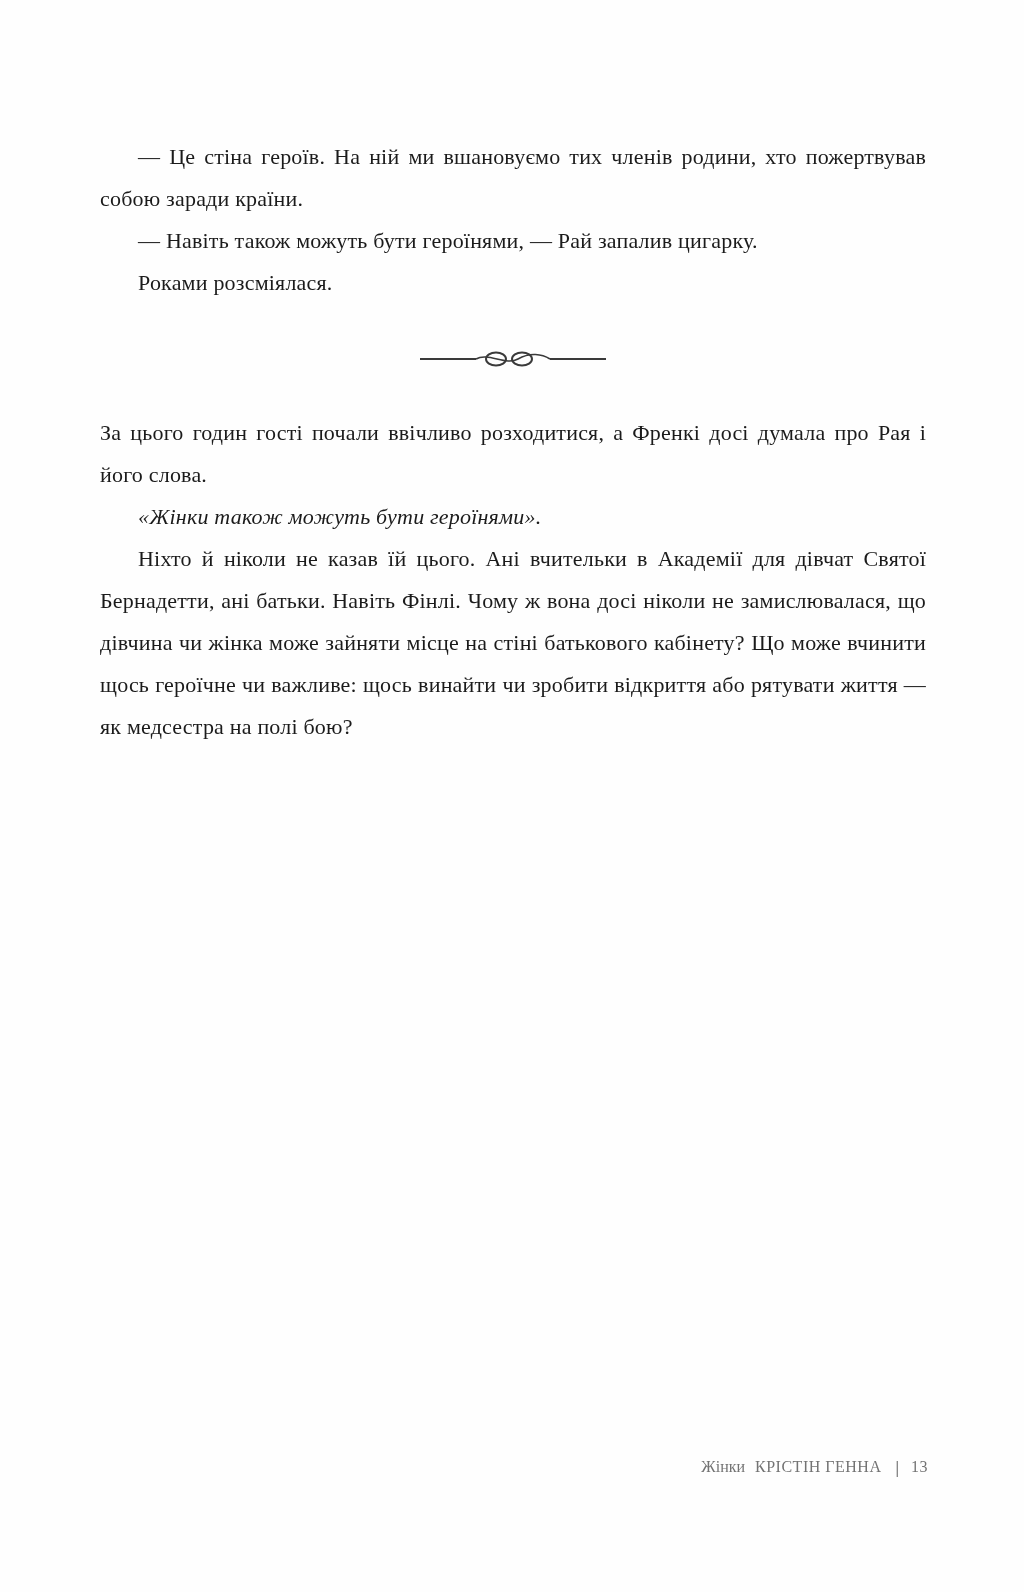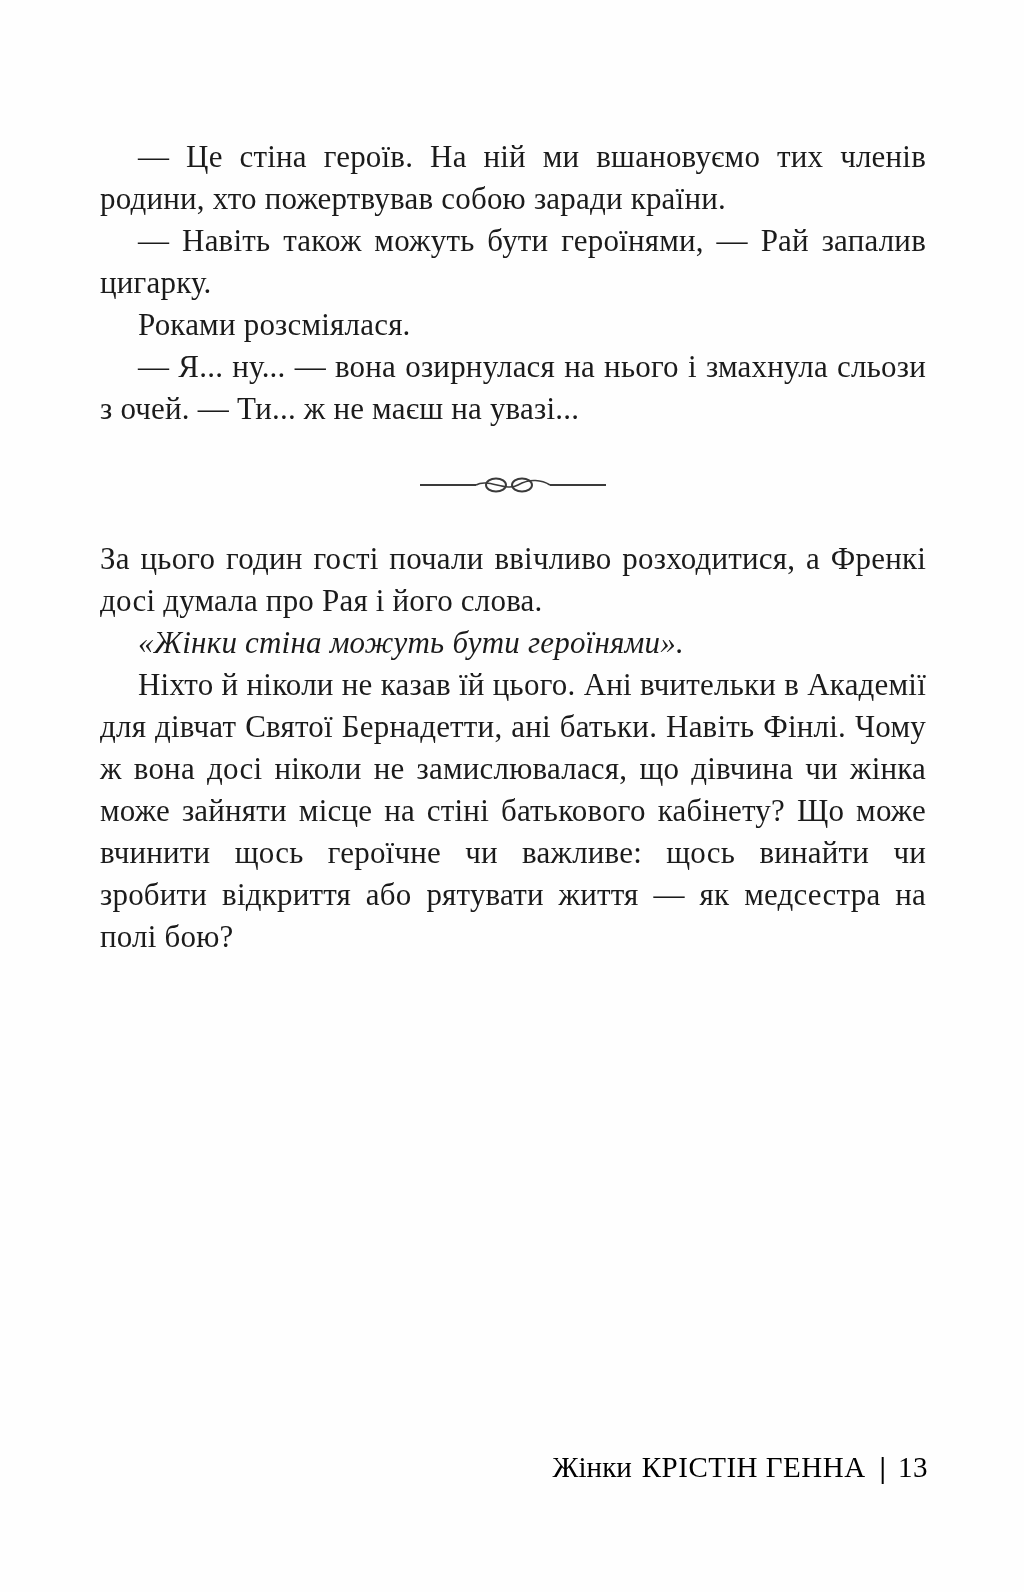--- a/index.html
+++ b/index.html
@@ -20,21 +20,21 @@
     inset: 0;
   }
   .text-block {
     position: absolute;
     top: 136px;
     left: 100px;
     width: 826px;
   }
   p.para {
     margin: 0;
-    font-size: 31px;
+    font-size: 22px;
     line-height: 42px;
     text-align: justify;
     letter-spacing: 0.2px;
   }
   p.indent {
     text-indent: 38px;
   }
   p.italic {
     font-style: italic;
   }
@@ -45,24 +45,24 @@
     justify-content: center;
     align-items: center;
   }
   .divider svg {
     display: block;
   }
   .footer {
     position: absolute;
     top: 1452px;
     right: 96px;
-    font-size: 29px;
+    font-size: 16px;
     line-height: 30px;
     white-space: nowrap;
-    color: #000000;
+    color: #737373;
   }
   .footer .author {
     margin-left: 10px;
     letter-spacing: 0.5px;
   }
   .footer .sep {
     display: inline-block;
     margin: 0 12px 0 14px;
     font-weight: bold;
     transform: translateY(1px);
@@ -74,34 +74,33 @@
 </head>
 <body>
 
 <div class="page">
 
   <div class="text-block">
 
     <p class="para indent">— Це стіна героїв. На ній ми вшановуємо тих членів родини, хто пожертвував собою заради країни.</p>
     <p class="para indent">— Навіть також можуть бути героїнями, — Рай запалив цигарку.</p>
     <p class="para indent">Роками розсміялася.</p>
-    <p class="para indent">— Я... ну... — вона озирнулася на нього і змахнула сльози з очей. — Ти... ж не маєш на увазі...</p>
 
     <div class="divider">
       <svg width="190" height="22" viewBox="0 0 190 22">
         <line x1="2" y1="11" x2="58" y2="11" stroke="#3a3a3a" stroke-width="2.2"></line>
         <line x1="132" y1="11" x2="188" y2="11" stroke="#3a3a3a" stroke-width="2.2"></line>
         <ellipse cx="78" cy="11" rx="10" ry="6.5" fill="none" stroke="#3a3a3a" stroke-width="2"></ellipse>
         <ellipse cx="104" cy="11" rx="10" ry="6.5" fill="none" stroke="#3a3a3a" stroke-width="2"></ellipse>
         <path d="M58 11 C 70 4, 88 18, 100 11 S 124 6, 132 11" fill="none" stroke="#3a3a3a" stroke-width="1.6"></path>
       </svg>
     </div>
 
     <p class="para">За цього годин гості почали ввічливо розходитися, а Френкі досі думала про Рая і його слова.</p>
-    <p class="para indent italic">«Жінки стіна можуть бути героїнями».</p>
+    <p class="para indent italic">«Жінки також можуть бути героїнями».</p>
     <p class="para indent">Ніхто й ніколи не казав їй цього. Ані вчительки в Академії для дівчат Святої Бернадетти, ані батьки. Навіть Фінлі. Чому ж вона досі ніколи не замислювалася, що дівчина чи жінка може зайняти місце на стіні батькового кабінету? Що може вчинити щось героїчне чи важливе: щось винайти чи зробити відкриття або рятувати життя — як медсестра на полі бою?</p>
 
   </div>
 
   <div class="footer">
     <span class="title">Жінки</span><span class="author">КРІСТІН ГЕННА</span><span class="sep">|</span><span class="pagenum">13</span>
   </div>
 
 </div>
 

